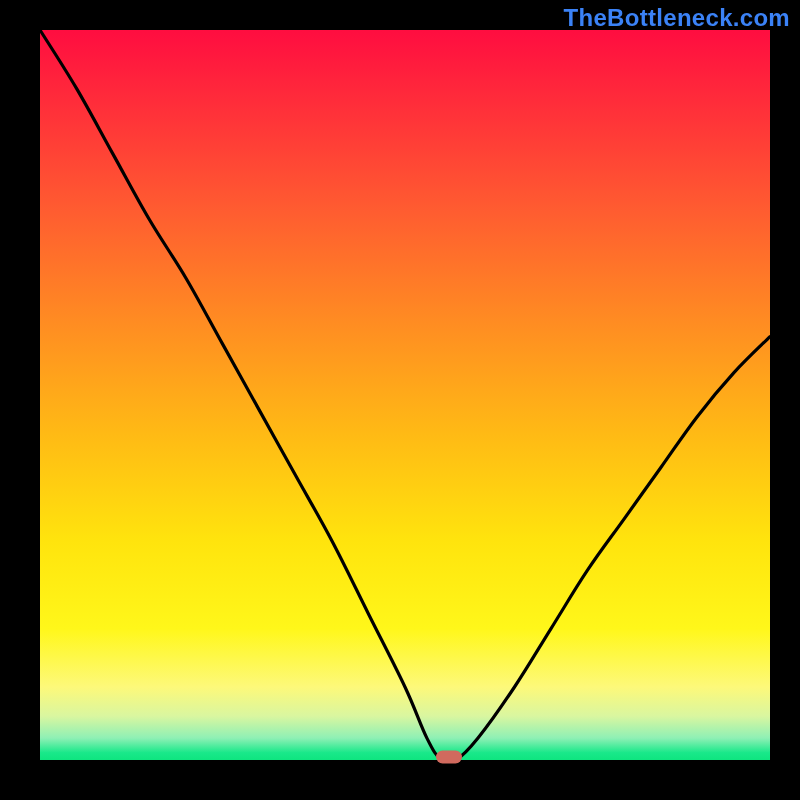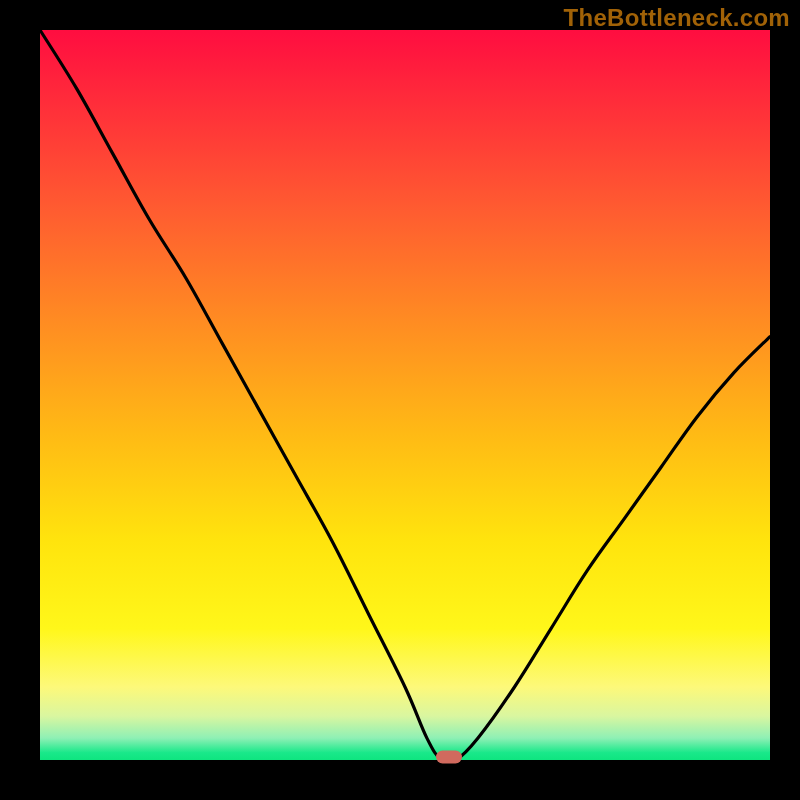--- a/index.html
+++ b/index.html
@@ -14,21 +14,21 @@
   .frame {
     position: relative;
     width: 800px;
     height: 800px;
     background: #000;
   }
   .watermark {
     position: absolute;
     top: 4px;
     right: 10px;
-    color: #a16207;
+    color: #3b82f6;
     font-size: 24px;
     font-weight: 600;
     letter-spacing: 0.3px;
     z-index: 10;
     user-select: none;
     pointer-events: none;
   }
   .plot-area {
     position: absolute;
     left: 40px;

